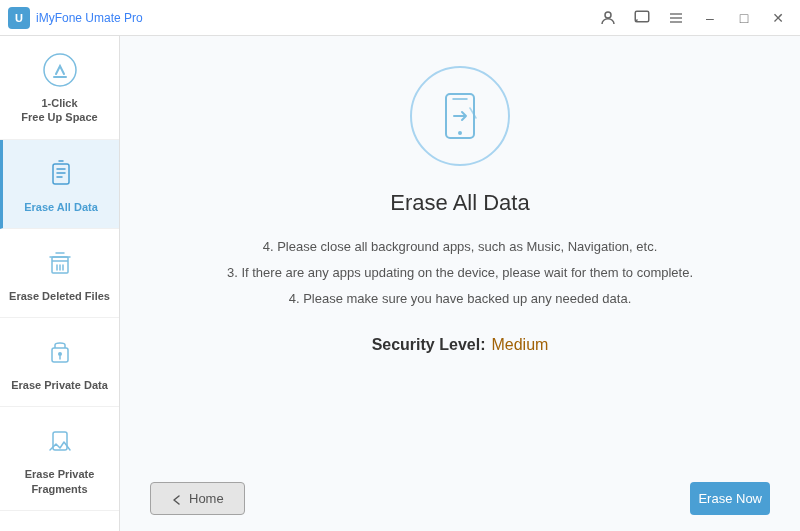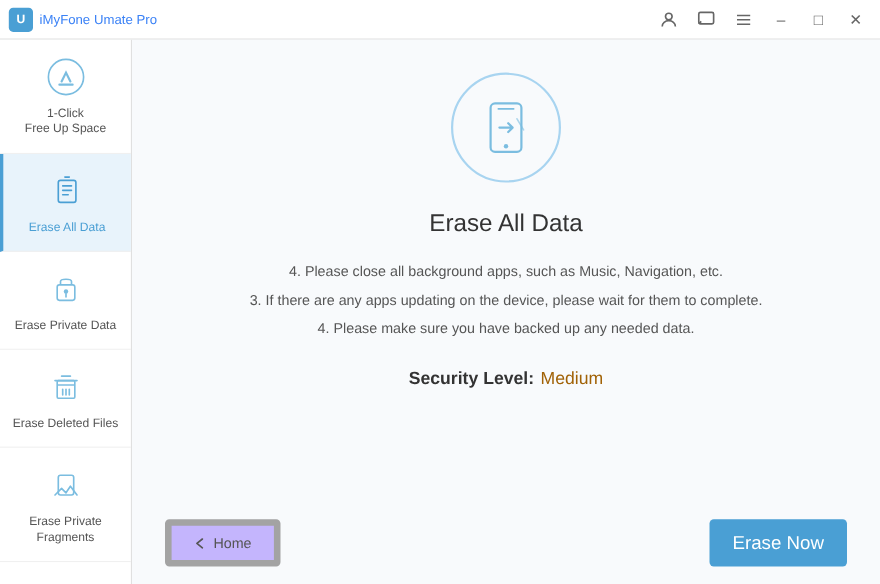--- a/index.html
+++ b/index.html
@@ -67,20 +67,21 @@
     }
 
     
     .sidebar {
       width: 120px;
       background: #ffffff;
       border-right: 1px solid #e0e0e0;
       display: flex;
       flex-direction: column;
       flex-shrink: 0;
+      font-weight: bold;
     }
     .sidebar-item {
       display: flex;
       flex-direction: column;
       align-items: center;
       justify-content: center;
       padding: 14px 8px;
       cursor: pointer;
       text-align: center;
       border-bottom: 1px solid #f0f0f0;
@@ -189,38 +190,38 @@
       position: absolute;
       bottom: 16px;
       left: 0;
       right: 0;
       display: flex;
       justify-content: space-between;
       padding: 0 30px;
     }
 
     .btn-home {
-      background: #c4b5fd;
-      border: 6px solid #a3a3a3;
+      background: #e5e5e5;
+      border: 1px solid #a3a3a3;
       border-radius: 4px;
       padding: 8px 20px;
       font-size: 13px;
       color: #555;
       cursor: pointer;
       display: flex;
-      align-items: center;
+      align-items: flex-end;
       gap: 6px;
     }
 
     .btn-erase {
       background: #4a9fd4;
       border: none;
       border-radius: 4px;
-      padding: 8px 21px;
-      font-size: 17px;
+      padding: 8px 8px;
+      font-size: 13px;
       color: white;
       cursor: pointer;
     }
 
     
     svg { display: block; }
   </style>
 </head>
 <body>
 
@@ -280,52 +281,52 @@
       <div class="sidebar-item-icon">
         <svg width="36" height="36" viewBox="0 0 36 36">
           <rect x="10" y="8" width="16" height="20" rx="2" fill="none" stroke="#4a9fd4" stroke-width="1.5"></rect>
           <line x1="14" y1="13" x2="22" y2="13" stroke="#4a9fd4" stroke-width="1.5" stroke-linecap="round"></line>
           <line x1="14" y1="17" x2="22" y2="17" stroke="#4a9fd4" stroke-width="1.5" stroke-linecap="round"></line>
           <line x1="14" y1="21" x2="19" y2="21" stroke="#4a9fd4" stroke-width="1.5" stroke-linecap="round"></line>
           <path d="M16 5 L20 5" stroke="#4a9fd4" stroke-width="1.5" stroke-linecap="round"></path>
         </svg>
       </div>
       <span class="sidebar-item-label">Erase All Data</span>
-    </div>
-
-    <div class="sidebar-item">
-      <div class="sidebar-item-icon">
-        <svg width="36" height="36" viewBox="0 0 36 36">
-          <rect x="10" y="14" width="16" height="14" rx="2" fill="none" stroke="#7bbde0" stroke-width="1.5"></rect>
-          <path d="M13 14 L13 11 C13 8.2 23 8.2 23 11 L23 14" fill="none" stroke="#7bbde0" stroke-width="1.5"></path>
-          <circle cx="18" cy="20" r="2" fill="#7bbde0"></circle>
-          <line x1="18" y1="22" x2="18" y2="25" stroke="#7bbde0" stroke-width="1.5" stroke-linecap="round"></line>
-        </svg>
-      </div>
-      <span class="sidebar-item-label">Erase Private Data</span>
     </div>
 
     <div class="sidebar-item">
       <div class="sidebar-item-icon">
         <svg width="36" height="36" viewBox="0 0 36 36">
           <rect x="10" y="12" width="16" height="16" rx="1" fill="none" stroke="#7bbde0" stroke-width="1.5"></rect>
           <line x1="10" y1="16" x2="26" y2="16" stroke="#7bbde0" stroke-width="1.5"></line>
           <line x1="8" y1="12" x2="28" y2="12" stroke="#7bbde0" stroke-width="1.5" stroke-linecap="round"></line>
           <line x1="14" y1="8" x2="22" y2="8" stroke="#7bbde0" stroke-width="1.5" stroke-linecap="round"></line>
           <line x1="15" y1="20" x2="15" y2="25" stroke="#7bbde0" stroke-width="1.5" stroke-linecap="round"></line>
           <line x1="18" y1="20" x2="18" y2="25" stroke="#7bbde0" stroke-width="1.5" stroke-linecap="round"></line>
           <line x1="21" y1="20" x2="21" y2="25" stroke="#7bbde0" stroke-width="1.5" stroke-linecap="round"></line>
         </svg>
       </div>
       <span class="sidebar-item-label">Erase Deleted Files</span>
     </div>
 
     <div class="sidebar-item">
       <div class="sidebar-item-icon">
         <svg width="36" height="36" viewBox="0 0 36 36">
+          <rect x="10" y="14" width="16" height="14" rx="2" fill="none" stroke="#7bbde0" stroke-width="1.5"></rect>
+          <path d="M13 14 L13 11 C13 8.2 23 8.2 23 11 L23 14" fill="none" stroke="#7bbde0" stroke-width="1.5"></path>
+          <circle cx="18" cy="20" r="2" fill="#7bbde0"></circle>
+          <line x1="18" y1="22" x2="18" y2="25" stroke="#7bbde0" stroke-width="1.5" stroke-linecap="round"></line>
+        </svg>
+      </div>
+      <span class="sidebar-item-label">Erase Private Data</span>
+    </div>
+
+    <div class="sidebar-item">
+      <div class="sidebar-item-icon">
+        <svg width="36" height="36" viewBox="0 0 36 36">
           <rect x="11" y="9" width="14" height="18" rx="2" fill="none" stroke="#7bbde0" stroke-width="1.5"></rect>
           <path d="M8 27 L14 21 L18 25 L22 19 L28 27" fill="none" stroke="#7bbde0" stroke-width="1.5" stroke-linecap="round" stroke-linejoin="round"></path>
         </svg>
       </div>
       <span class="sidebar-item-label">Erase Private Fragments</span>
     </div>
 
   </div>
 
   <div class="main-content">

